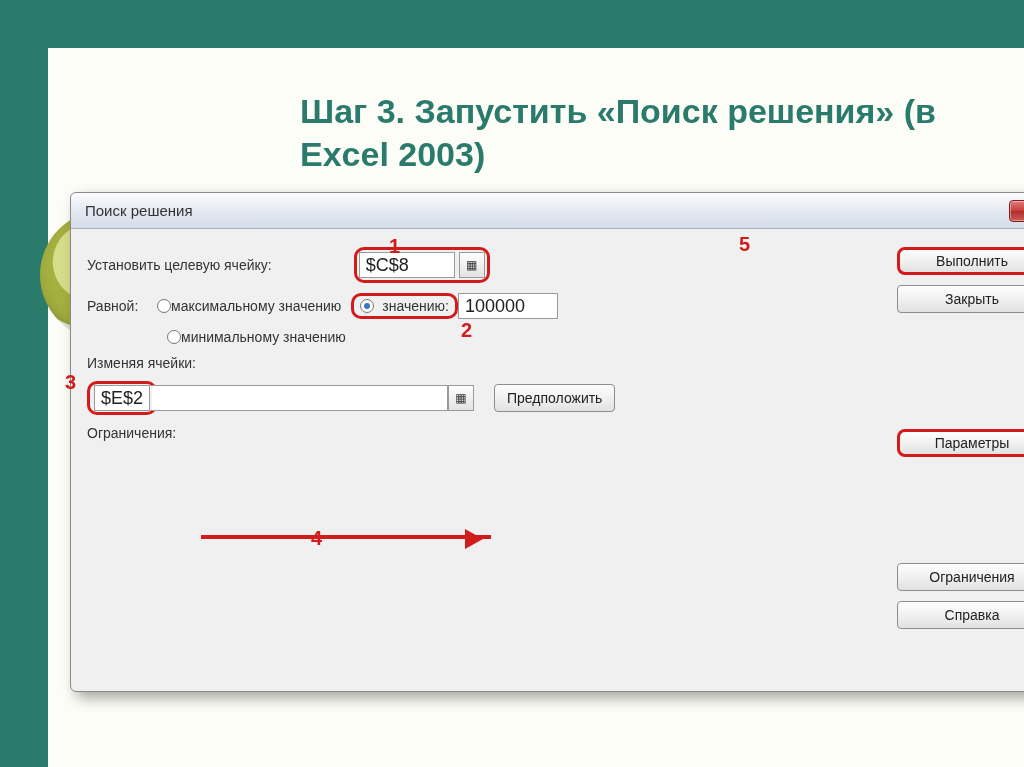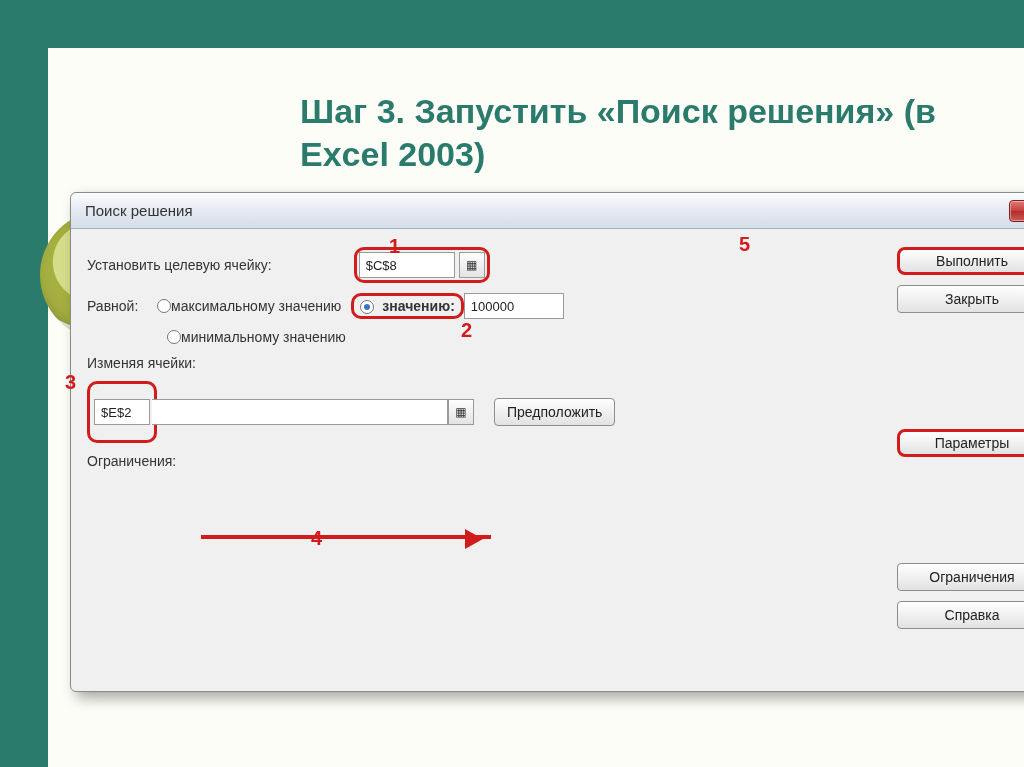--- a/index.html
+++ b/index.html
@@ -75,21 +75,21 @@
   .row { display:flex; align-items:center; margin-bottom:10px; }
   .radio {
     width:14px; height:14px; border:1px solid #777; border-radius:50%;
     display:inline-flex; align-items:center; justify-content:center; background:#fff;
   }
   .radio.checked::after{
     content:""; width:6px; height:6px; border-radius:50%; background:#3a76c4;
   }
   .txt {
     background:#fff; border:1px solid #9a9a9a; height:26px; padding:3px 6px;
-    font-size:13px; color:#222;
+    font-size:18px; color:#222;
   }
   .refbtn {
     width:26px; height:26px; border:1px solid #9a9a9a; background:linear-gradient(#fefefe,#e3e3e3);
     display:inline-flex; align-items:center; justify-content:center;
     font-size:12px;
   }
   .stdbtn {
     height:28px; min-width:110px; padding:0 12px;
     border:1px solid #8d8d8d; border-radius:4px;
     background:linear-gradient(#fefefe,#e2e2e2);
@@ -153,36 +153,36 @@
           <span>▦</span>
         </span>
       </span>
     </div>
 
     <div class="row" style="margin-top:4px;">
       <span class="lbl" style="width:70px;">Равной:</span>
       <span class="radio"></span>
       <span class="lbl">максимальному значению</span>
       <span style="width:10px;"></span>
-      <span class="hl" style="display:inline-flex; align-items:flex-end; gap:8px; padding:2px 6px;font-weight:bold;">
+      <span class="hl" style="display:inline-flex; align-items:center; gap:8px; padding:2px 6px;">
         <span class="radio checked"></span>
         <span class="lbl">значению:</span>
       </span>
       <input class="txt" style="width: 100px;" value="100000">
     </div>
     <div class="row" style="margin-left:80px; margin-top:2px;">
       <span class="radio"></span>
       <span class="lbl">минимальному значению</span>
     </div>
 
     <div class="row" style="margin-top:8px;">
       <span class="lbl">Изменяя ячейки:</span>
     </div>
     <div class="row">
-      <span class="hl" style="padding:15px 4px;">
+      <span class="hl" style="padding:1px 4px;">
         <input class="txt" style="width: 56px;" value="$E$2">
       </span>
       <span style="flex:0 0 auto; width:1px;"></span>
       <input class="txt" style="width: 296px; margin-left: -6px; border-left: none;" value="">
       <span class="refbtn">
         <span>▦</span>
       </span>
       <span style="width:20px;"></span>
       <span class="stdbtn">Предположить</span>
     </div>

